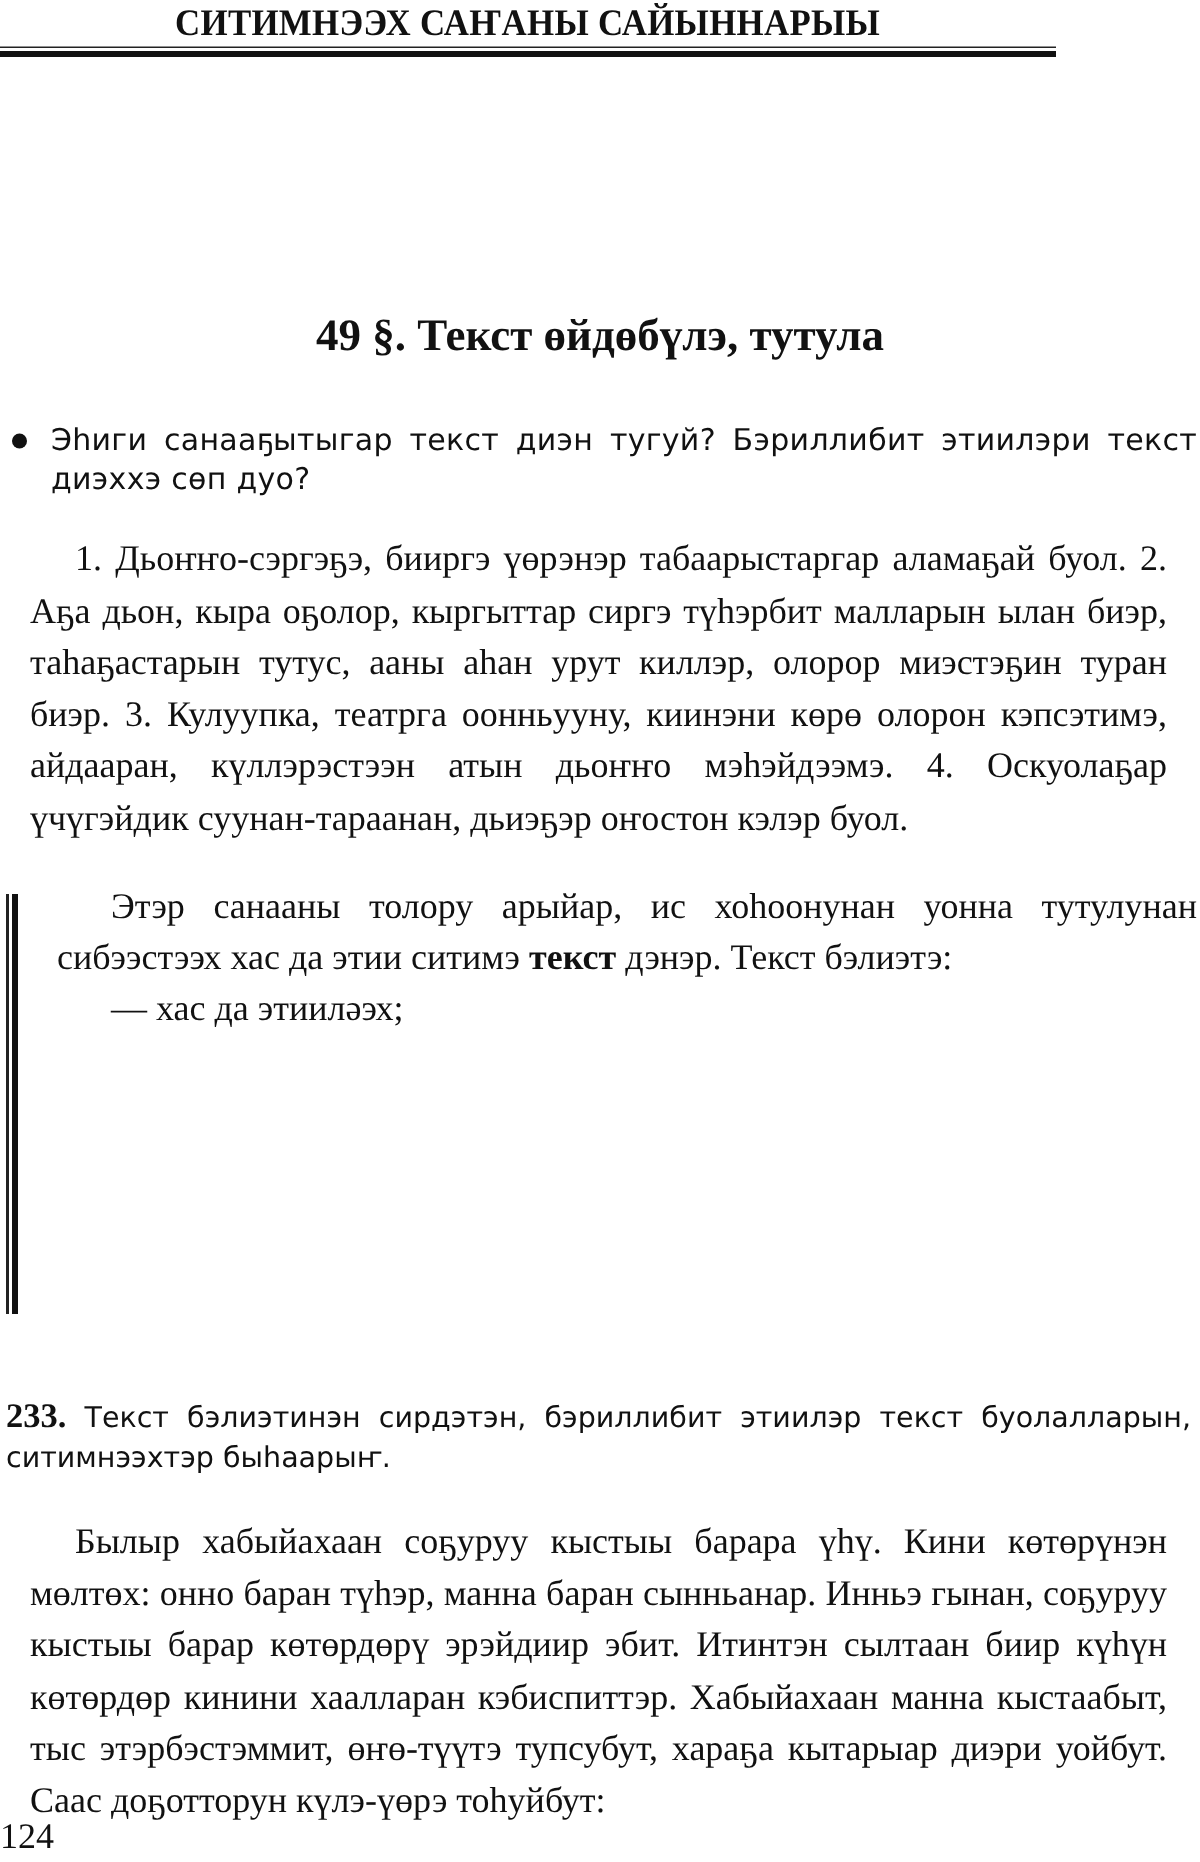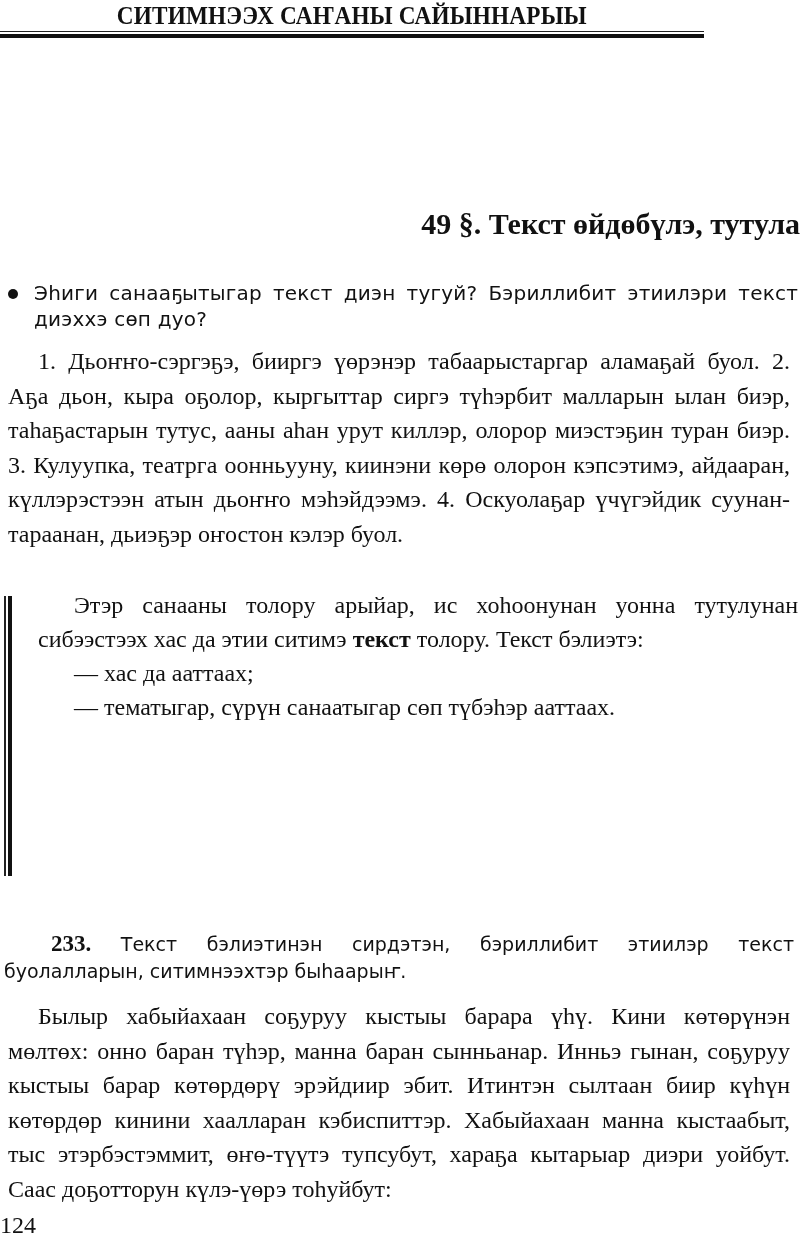--- a/index.html
+++ b/index.html
@@ -38,21 +38,21 @@
     position: absolute; left: 0; top: 9px; width: 10px; height: 10px;
     border-radius: 50%; background: #111;
   }
   .question .qtext { padding-left: 26px; text-align: justify; }
   .para {
     position: absolute; left: 4px; width: 790px;
     font-family: "Liberation Serif", serif;
     font-size: 24px; line-height: 34.5px;
     text-align: justify;
   }
-  .para p { margin: 4px; text-indent: 30px; }
+  .para p { margin: 16px; text-indent: 30px; }
   .ex1 { top: 340px; }
   .rule-box {
     position: absolute; top: 596px; left: 0; width: 800px; height: 282px;
   }
   .rule-box .bar-thin {
     position: absolute; left: 4px; top: 0; width: 2px; height: 280px; background: #222;
   }
   .rule-box .bar-thick {
     position: absolute; left: 8px; top: 0; width: 4px; height: 280px; background: #111;
   }
@@ -62,54 +62,53 @@
     font-size: 24px; line-height: 34px; text-align: justify;
   }
   .rule-box .content p { margin: 0; }
   .rule-box .content .indent { text-indent: 36px; }
   .rule-box .content b { font-weight: bold; }
   .exercise {
     position: absolute; top: 930px; left: 4px; width: 790px;
     font-family: "DejaVu Sans", sans-serif; font-size: 19px; line-height: 27px;
     text-align: justify;
   }
-  .exercise .num { font-family: "Liberation Serif", serif; font-weight: bold; font-size: 23px; margin-left: 47px; }
+  .exercise .num { font-family: "Liberation Serif", serif; font-weight: bold; font-size: 23px; }
   .ex2 { top: 995px; }
   .page-number {
     position: absolute; top: 1212px; left: 0; width: 800px; text-align: left;
     font-family: "Liberation Serif", serif; font-size: 24px;
   }
 </style>
 </head>
 <body>
 
 <header class="running-head">
   <span class="title">СИТИМНЭЭХ САҤАНЫ САЙЫННАРЫЫ</span>
   <div class="rule-thin"></div>
   <div class="rule-thick"></div>
 </header>
 
-<h1 class="section-title" style="margin:0;text-align:right;">49 §. Текст өйдөбүлэ, тутула</h1>
+<h1 class="section-title" style="margin:0;">49 §. Текст өйдөбүлэ, тутула</h1>
 
 <div class="question">
   <span class="bullet"></span>
   <div class="qtext">Эһиги санааҕытыгар текст диэн тугуй? Бэриллибит этиилэри текст диэххэ сөп дуо?</div>
 </div>
 
 <div class="para ex1">
   <p>1. Дьоҥҥо-сэргэҕэ, бииргэ үөрэнэр табаарыстаргар аламаҕай буол. 2. Аҕа дьон, кыра оҕолор, кыргыттар сиргэ түһэрбит малларын ылан биэр, таһаҕастарын тутус, ааны аһан урут киллэр, олорор миэстэҕин туран биэр. 3. Кулуупка, театрга оонньууну, киинэни көрө олорон кэпсэтимэ, айдааран, күллэрэстээн атын дьоҥҥо мэһэйдээмэ. 4. Оскуолаҕар үчүгэйдик суунан-тараанан, дьиэҕэр оҥостон кэлэр буол.</p>
 </div>
 
 <div class="rule-box">
   <div class="bar-thin"></div>
   <div class="bar-thick"></div>
   <div class="content">
-    <p class="indent"><span>Этэр санааны толору арыйар, ис хоһоонунан уонна тутулунан сибээстээх хас да этии ситимэ </span><b>текст</b><span> толору. Текст бэлиэтэ:</span></p>
-    <p class="indent">— хас да ааттаах;</p>
-    <p class="indent">— тематыгар, сүрүн санаатыгар сөп түбэһэр ааттаах.</p>
+    <p class="indent"><span>Этэр санааны толору арыйар, ис хоһоонунан уонна тутулунан сибээстээх хас да этии ситимэ </span><b>текст</b><span> дэнэр. Текст бэлиэтэ:</span></p>
+    <p class="indent">— хас да этииләэх;</p>
   </div>
 </div>
 
 <div class="exercise">
   <span class="num">233.</span>
   <span>Текст бэлиэтинэн сирдэтэн, бэриллибит этиилэр текст буолалларын, ситимнээхтэр быһаарыҥ.</span>
 </div>
 
 <div class="para ex2">
   <p>Былыр хабыйахаан соҕуруу кыстыы барара үһү. Кини көтөрүнэн мөлтөх: онно баран түһэр, манна баран сынньанар. Инньэ гынан, соҕуруу кыстыы барар көтөрдөрү эрэйдиир эбит. Итинтэн сылтаан биир күһүн көтөрдөр кинини хаалларан кэбиспиттэр. Хабыйахаан манна кыстаабыт, тыс этэрбэстэммит, өҥө-түүтэ тупсубут, хараҕа кытарыар диэри уойбут. Саас доҕотторун күлэ-үөрэ тоһуйбут:</p>

